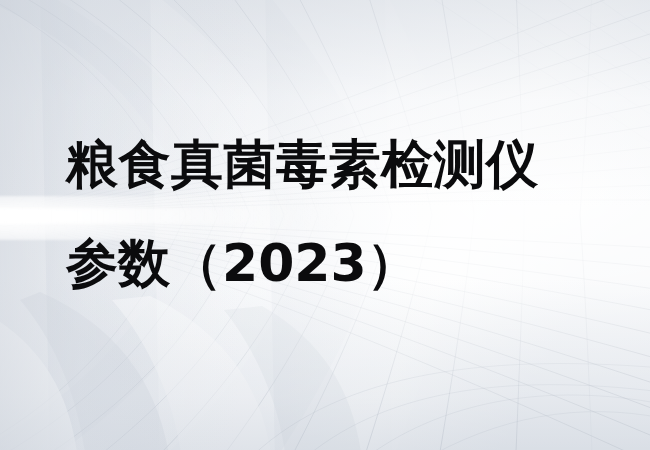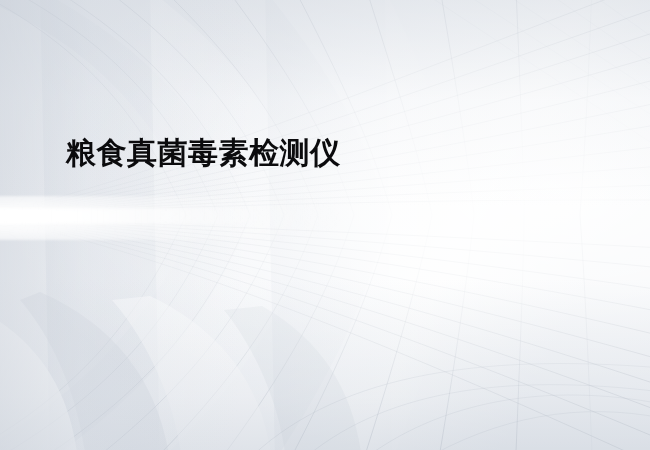--- a/index.html
+++ b/index.html
@@ -99,21 +99,21 @@
   #title-block {
     position: absolute;
     left: 66px;
     top: 138px;
     width: 520px;
     z-index: 5;
   }
   .title-line {
     color: #0b0b0d;
     font-weight: 700;
-    font-size: 30px;
+    font-size: 52px;
     line-height: 1;
     letter-spacing: 0.5px;
     white-space: nowrap;
   }
   #title-line-1 { margin-bottom: 47px; }
   #title-line-2 { letter-spacing: 0px; }
 </style>
 </head>
 <body>
 
@@ -224,15 +224,16 @@
 
   <div class="wash wash-a"></div>
   <div class="wash wash-b"></div>
   <div class="wash wash-c"></div>
   <div class="streak"></div>
   <div class="streak2"></div>
   <div class="vignette"></div>
 
   <div id="title-block">
     <div id="title-line-1" class="title-line">粮食真菌毒素检测仪</div>
+    <div id="title-line-2" class="title-line">参数（2023）</div>
   </div>
 
 </div>
 
 </body></html>

